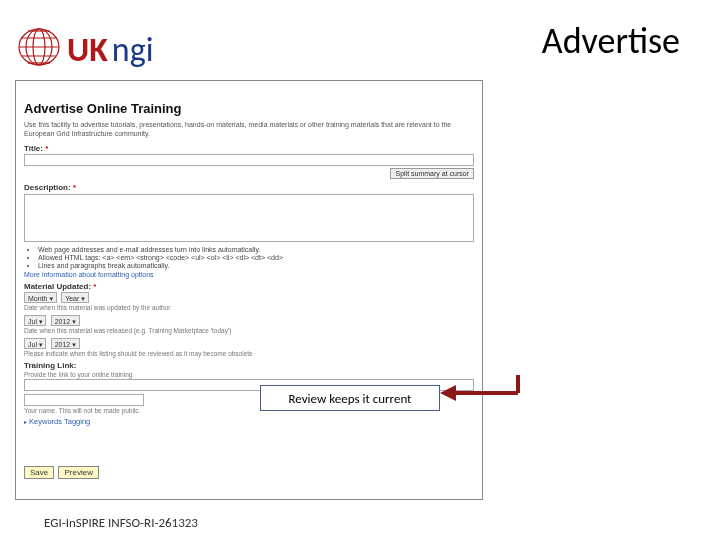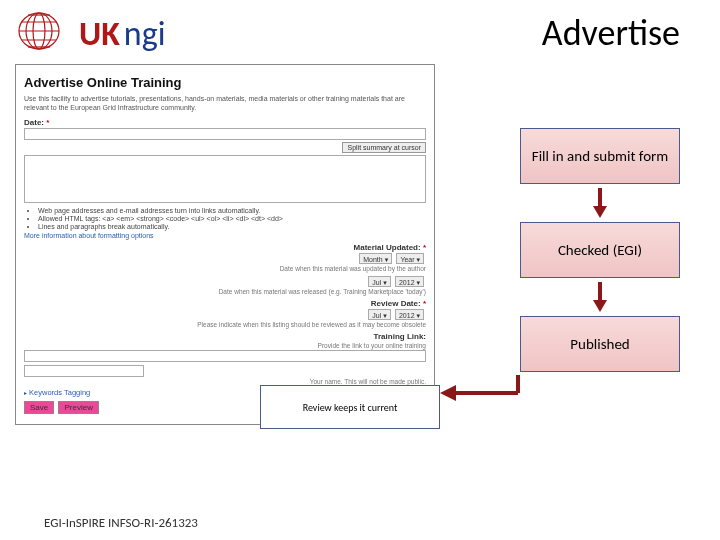--- a/index.html
+++ b/index.html
@@ -1,53 +1,53 @@
 <!DOCTYPE html>
 <html><head>
 <meta charset="utf-8">
 <style>
   * { box-sizing: border-box; margin: 0; padding: 0; }
   body { width: 720px; height: 540px; font-family: Calibri, Arial, sans-serif; background: #fff; position: relative; overflow: hidden; }
   
   .header { display: flex; align-items: center; justify-content: space-between; padding: 10px 40px 0 15px; }
-  .logo { display: flex; align-items: center; gap: 16px; }
+  .logo { display: flex; align-items: center; gap: 4px; margin-top: 16px; }
   .globe-icon svg { width: 48px; height: 42px; }
   .logo-text { font-size: 34px; font-weight: bold; display: flex; align-items: baseline; }
   .logo-uk { color: #b01818; }
   .logo-ngi { color: #1a3a8a; font-weight: normal; margin-left: 4px; }
   .page-title { font-size: 36px; color: #000; font-weight: normal; }
   
   .main { position: relative; padding: 8px 15px 0 15px; display: flex; }
   
-  .form-panel { width: 420px; border: 1px solid #888; background: #fff; font-family: Arial, sans-serif; font-size: 8px; color: #333; padding: 10px 8px; }
+  .form-panel { width: 468px; border: 1px solid #888; background: #fff; font-family: Arial, sans-serif; font-size: 8px; color: #333; padding: 20px 8px; }
   .form-heading { font-size: 13px; font-weight: bold; margin-bottom: 4px; color: #111; }
   .form-desc { font-size: 7px; color: #555; margin-bottom: 6px; line-height: 1.3; }
   .field-label { font-weight: bold; font-size: 8px; margin-top: 4px; display: block; }
   .req { color: #c00; }
   .text-input { width: 100%; height: 12px; border: 1px solid #aaa; background: #fff; margin-top: 1px; }
   .text-input.short { width: 120px; }
   .textarea-box { width: 100%; height: 48px; border: 1px solid #aaa; background: #fff; margin-top: 2px; }
   .toolbar-btn { display: inline-block; border: 1px solid #999; background: #eee; font-size: 7px; padding: 1px 4px; margin-top: 2px; }
   .bullets { margin: 4px 0 2px 14px; font-size: 7px; color: #444; }
   .bullets li { margin-bottom: 1px; }
   .link-text { color: #2a5db0; font-size: 7px; }
   .select-box { display: inline-block; border: 1px solid #aaa; background: #eee; font-size: 7px; padding: 0 3px; height: 11px; line-height: 11px; margin-right: 2px; margin-top: 1px; }
   .hint { font-size: 6.5px; color: #777; margin-top: 1px; }
-  .field-group { margin-top: 3px; text-align: right; }
+  .field-group { margin-top: 3px; }
   .btn-row { margin-top: 4px; }
-  .submit-btn { display: inline-block; border: 1px solid #888; background: #ec4899; font-size: 8px; padding: 1px 5px; margin-right: 2px; }
+  .submit-btn { display: inline-block; border: 1px solid #888; background: #fef9c3; font-size: 8px; padding: 1px 5px; margin-right: 2px; margin-top: 36px; }
   .collapse-item { color: #2a5db0; font-size: 7.5px; margin-top: 3px; }
   .collapse-arrow { font-size: 6px; }
   
   .flow-col { position: absolute; right: 40px; top: 72px; width: 160px; }
   .flow-box { width: 160px; height: 56px; background: linear-gradient(#f8dada, #f0c4c4); border: 1.5px solid #4a5a8a; display: flex; align-items: center; justify-content: center; text-align: center; font-size: 15px; line-height: 1.2; color: #000; }
   .flow-arrow-down { width: 160px; height: 38px; display: flex; align-items: center; justify-content: center; }
   .flow-arrow-down svg { width: 18px; height: 30px; }
   
-  .review-box { position: absolute; left: 260px; top: 385px; width: 180px; height: 44px; background: #fff; border: 1.5px solid #4a5a8a; display: flex; align-items: center; justify-content: center; font-size: 10px; }
+  .review-box { position: absolute; left: 260px; top: 385px; width: 180px; height: 26px; background: #fff; border: 1.5px solid #4a5a8a; display: flex; align-items: center; justify-content: center; font-size: 13px; }
   .review-arrow { position: absolute; left: 440px; top: 375px; }
   .review-arrow svg { width: 80px; height: 36px; }
   
   .footer { position: absolute; bottom: 10px; left: 8px; width: 100%; text-align: left; font-size: 13px; color: #333; padding-left: 36px; }
 </style>
 </head>
 <body>
 
 <div class="header">
   <div class="logo">
@@ -72,25 +72,26 @@
   </div>
   <div class="page-title">Advertise</div>
 </div>
 
 <div class="main">
 
   <div class="form-panel">
     <div class="form-heading">Advertise Online Training</div>
     <div class="form-desc">Use this facility to advertise tutorials, presentations, hands-on materials, media materials or other training materials that are relevant to the European Grid Infrastructure community.</div>
 
-    <span class="field-label"><span>Date:</span> <span class="req">*</span></span>
+    <span class="field-label"><span>Title:</span> <span class="req">*</span></span>
     <div class="text-input"></div>
 
     <div style="text-align:right"><span class="toolbar-btn">Split summary at cursor</span></div>
 
+    <span class="field-label"><span>Description:</span> <span class="req">*</span></span>
     <div class="textarea-box"></div>
 
     <ul class="bullets">
       <li>Web page addresses and e-mail addresses turn into links automatically.</li>
       <li>Allowed HTML tags: &lt;a&gt; &lt;em&gt; &lt;strong&gt; &lt;code&gt; &lt;ul&gt; &lt;ol&gt; &lt;li&gt; &lt;dl&gt; &lt;dt&gt; &lt;dd&gt;</li>
       <li>Lines and paragraphs break automatically.</li>
     </ul>
     <div class="link-text">More information about formatting options</div>
 
     <div class="field-group">
@@ -100,21 +101,20 @@
       <div class="hint">Date when this material was updated by the author</div>
     </div>
 
     <div class="field-group">
       <span class="select-box"><span>Jul</span> <span>▾</span></span>
       <span class="select-box"><span>2012</span> <span>▾</span></span>
       <div class="hint">Date when this material was released (e.g. Training Marketplace 'today')</div>
     </div>
 
     <div class="field-group">
-      <span class="field-label"><span>Review Date:</span> <span class="req">*</span></span>
       <span class="select-box"><span>Jul</span> <span>▾</span></span>
       <span class="select-box"><span>2012</span> <span>▾</span></span>
       <div class="hint">Please indicate when this listing should be reviewed as it may become obsolete</div>
     </div>
 
     <div class="field-group">
       <span class="field-label">Training Link:</span>
       <div class="hint">Provide the link to your online training</div>
       <div class="text-input"></div>
     </div>
@@ -129,37 +129,20 @@
       <span class="collapse-arrow">▸</span>
       <span>Keywords Tagging</span>
     </div>
 
     <div class="btn-row">
       <span class="submit-btn">Save</span>
       <span class="submit-btn">Preview</span>
     </div>
   </div>
 
-  <div class="flow-col">
-    <div class="flow-box">Fill in and submit form</div>
-    <div class="flow-arrow-down">
-      <svg viewBox="0 0 18 30">
-          <line x1="9" y1="0" x2="9" y2="20" stroke="#8a1818" stroke-width="4"></line>
-          <polygon points="2,18 16,18 9,30" fill="#8a1818"></polygon>
-        </svg>
-    </div>
-    <div class="flow-box">Checked (EGI)</div>
-    <div class="flow-arrow-down">
-      <svg viewBox="0 0 18 30">
-          <line x1="9" y1="0" x2="9" y2="20" stroke="#8a1818" stroke-width="4"></line>
-          <polygon points="2,18 16,18 9,30" fill="#8a1818"></polygon>
-        </svg>
-    </div>
-    <div class="flow-box">Published</div>
-  </div>
 
 </div>
 
 <div class="review-arrow">
   <svg viewBox="0 0 80 36">
     <line x1="78" y1="0" x2="78" y2="18" stroke="#8a1818" stroke-width="4"></line>
     <line x1="78" y1="18" x2="14" y2="18" stroke="#8a1818" stroke-width="4"></line>
     <polygon points="16,10 16,26 0,18" fill="#8a1818"></polygon>
   </svg>
 </div>

